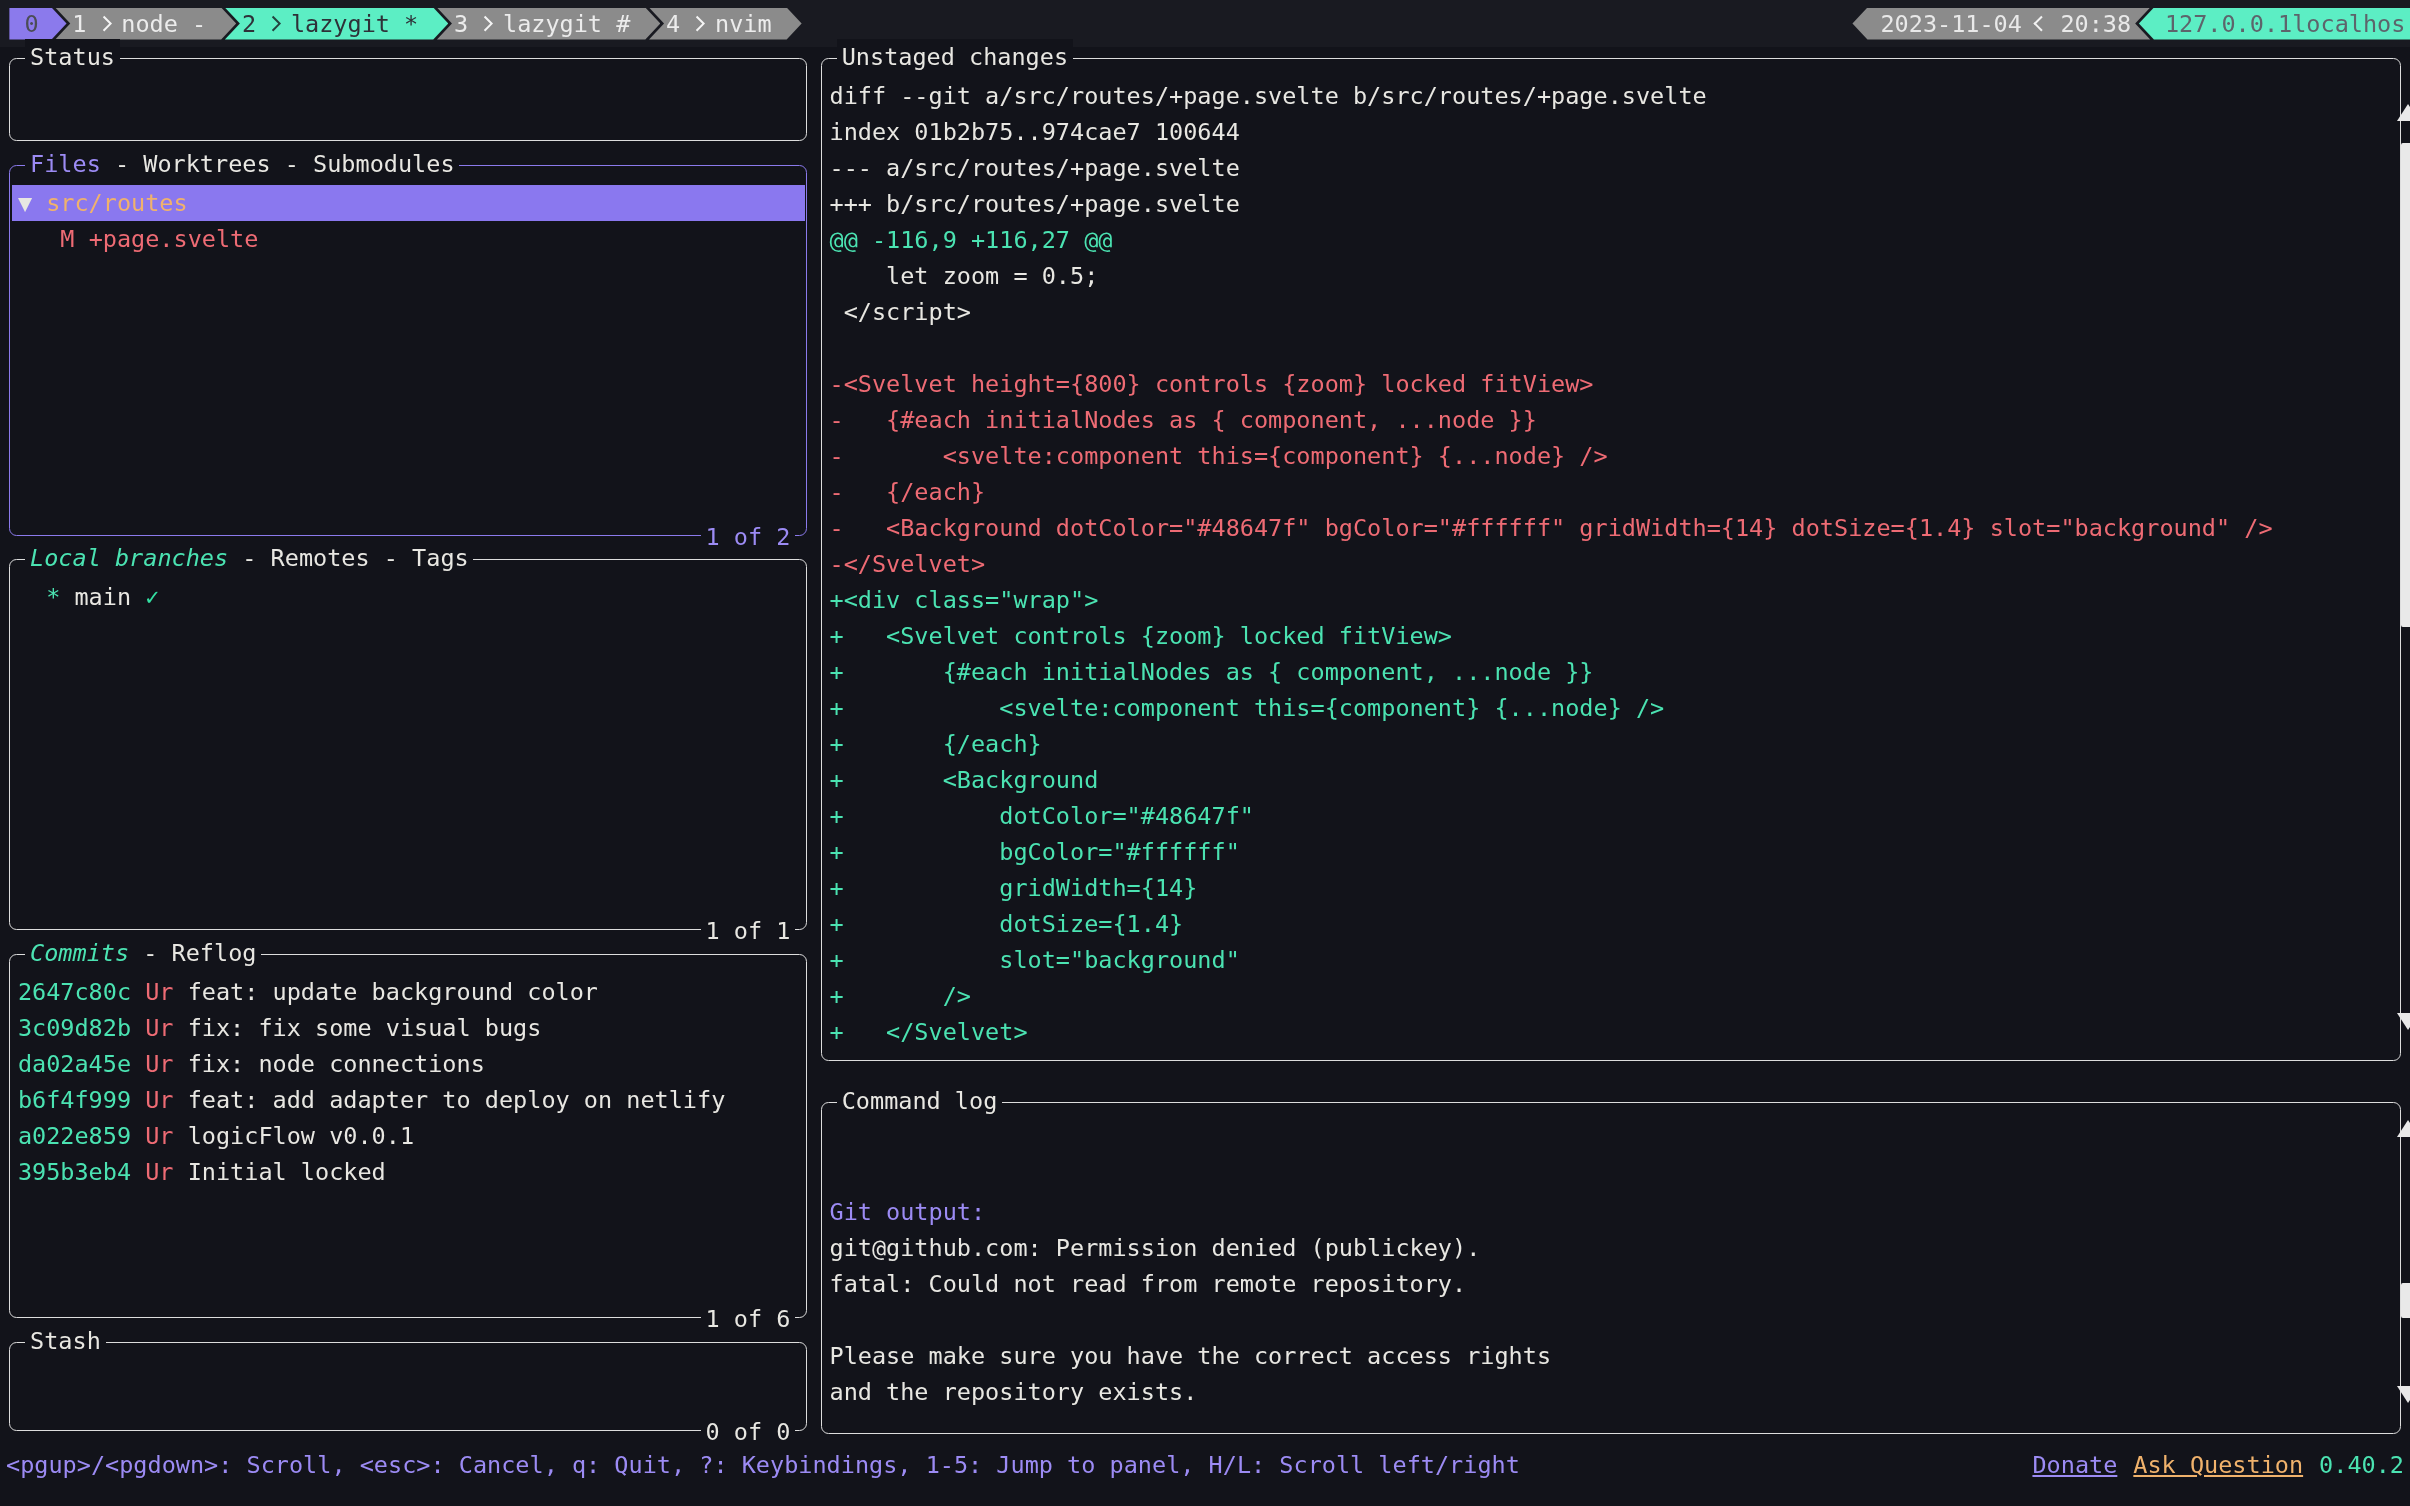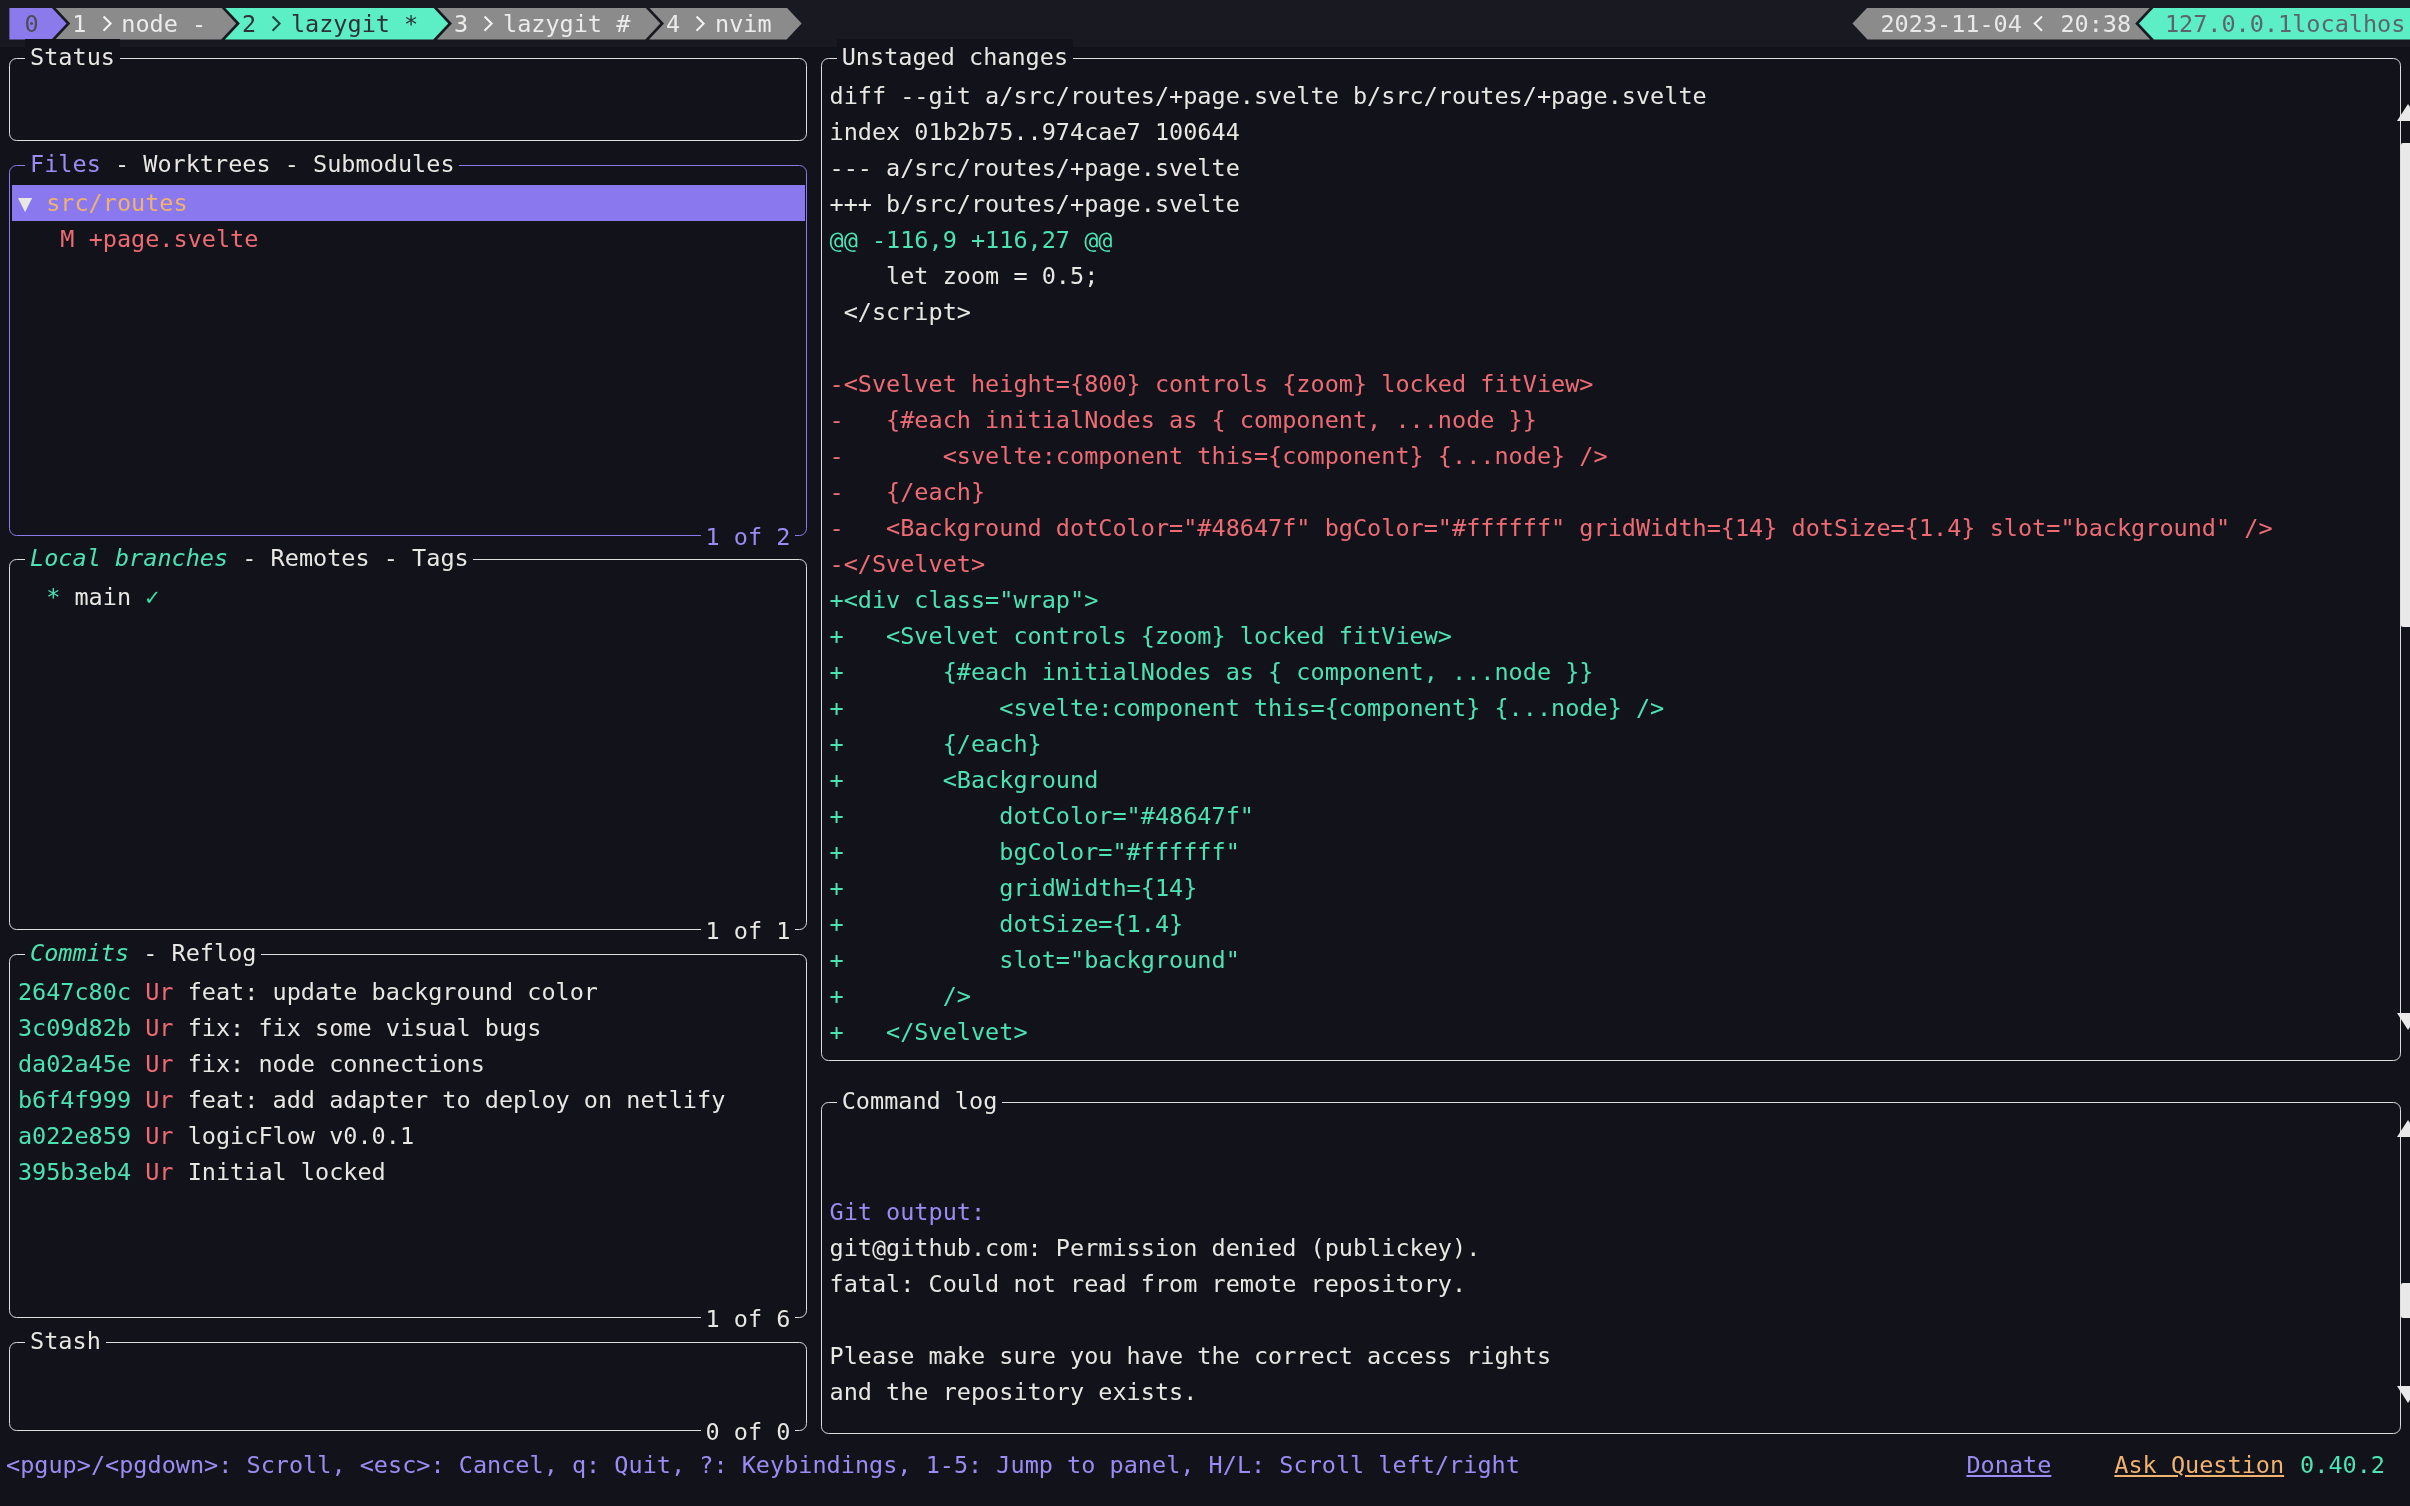--- a/index.html
+++ b/index.html
@@ -50,23 +50,23 @@
   .sb-up,.sb-down{position:absolute;right:-19px;width:0;height:0;
     border-left:11.3px solid transparent;border-right:11.3px solid transparent;}
   .sb-up{border-bottom:17px solid var(--scrollbar);}
   .sb-down{border-top:17px solid var(--scrollbar);}
   .sb-thumb{position:absolute;right:-14px;width:13px;background:var(--scrollbar);border-radius:1.9px;}
 
   
   .bottombar{position:absolute;left:0;top:1443px;width:2411px;height:43px;display:flex;
     align-items:center;font-size:23.5px;white-space:pre;}
   .keys{color:var(--purple_text);padding-left:6px;}
-  .bbright{margin-left:auto;display:flex;gap:16px;padding-right:26px;align-items:center;}
+  .bbright{margin-left:auto;display:flex;gap:16px;padding-right:7px;align-items:center;}
   .donate{color:var(--purple_text);text-decoration:underline;}
-  .ask{color:var(--orange);text-decoration:underline;margin-left:47px;}
+  .ask{color:var(--orange);text-decoration:underline;}
   .version{color:var(--mint);}
 </style>
 </head>
 <body>
 
 <div class="screen">
 
   <div class="tmuxbar">
     <div class="tabs" id="tabs">
         <div class="tab session"><span>0</span></div>

